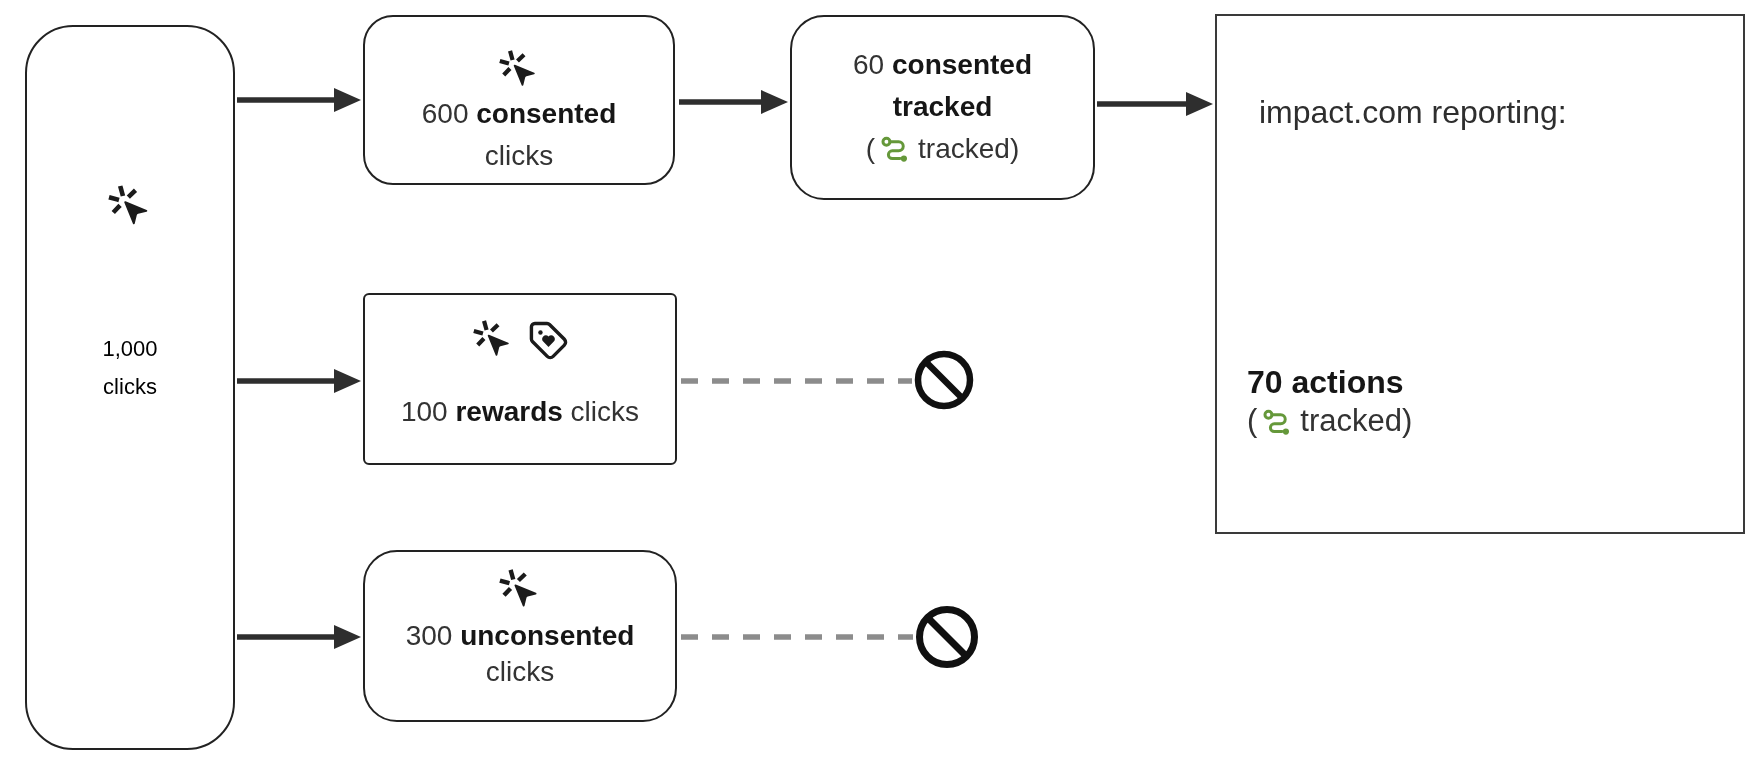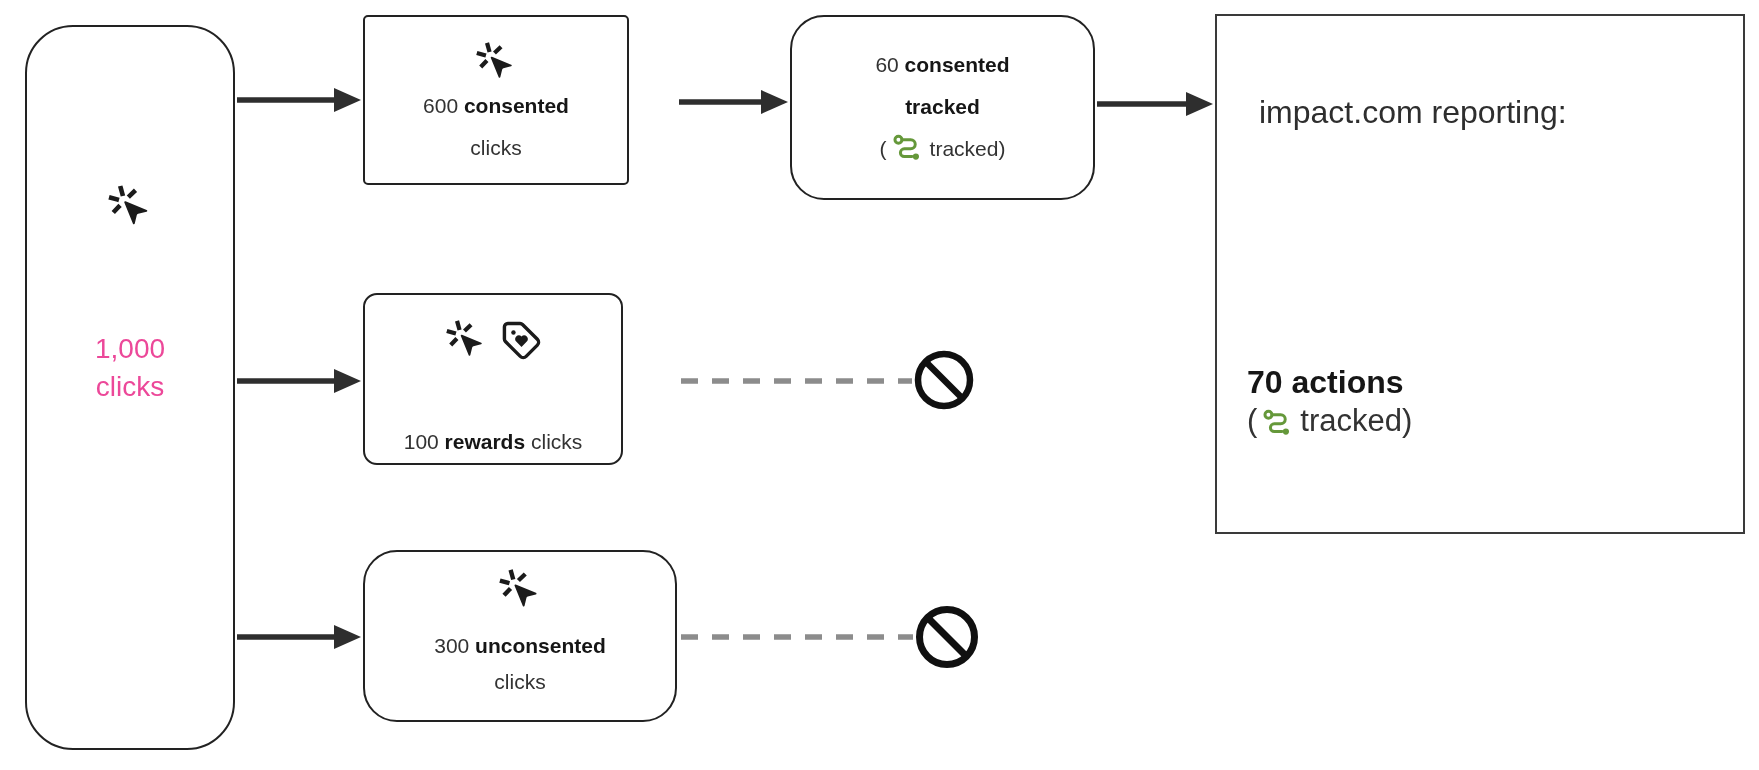--- a/index.html
+++ b/index.html
@@ -7,33 +7,33 @@
     position:relative;width:1759px;height:770px;background:#ffffff;overflow:hidden;
     font-family:"Liberation Sans", sans-serif;color:#2e2e2e;
   }
   .overlay{position:absolute;left:0;top:0;width:1759px;height:770px;}
   .node{
     position:absolute;box-sizing:border-box;background:#ffffff;
     border:2px solid #222222;display:flex;flex-direction:column;align-items:center;
     text-align:center;
   }
   .n-left{left:25px;top:25px;width:210px;height:725px;border-radius:48px;}
-  .n-consented{left:363px;top:15px;width:266px;height:170px;border-radius:5px;padding-top:24px;}
+  .n-consented{left:363px;top:15px;width:312px;height:170px;border-radius:30px;padding-top:32px;}
   .n-actions{left:790px;top:15px;width:305px;height:185px;border-radius:34px;padding-top:27px;justify-content:flex-start;}
-  .n-rewards{left:363px;top:293px;width:260px;height:172px;border-radius:14px;padding-top:24px;justify-content:space-between;}
+  .n-rewards{left:363px;top:293px;width:314px;height:172px;border-radius:6px;padding-top:24px;}
   .n-unconsented{left:363px;top:550px;width:314px;height:172px;border-radius:34px;padding-top:16px;}
   .n-report{left:1215px;top:14px;width:530px;height:520px;border-radius:0;border-color:#3a3a3a;align-items:flex-start;}
-  .t{font-size:21px;line-height:42px;color:#333333;}
+  .t{font-size:28px;line-height:42px;color:#333333;}
   .b{font-weight:700;color:#161616;}
   .left-icon{position:absolute;left:50%;transform:translateX(-50%);top:157px;}
-  .left-text{position:absolute;left:0;right:0;top:303px;font-size:28px;line-height:38px;color:#ec4899;}
+  .left-text{position:absolute;left:0;right:0;top:303px;font-size:22px;line-height:38px;color:#000000;}
   .icon-row{display:flex;align-items:center;justify-content:center;gap:14px;}
   .gap2{margin-top:2px;}
   .gap30{margin-top:30px;}
-  .gap6{margin-top:16px;}
+  .gap6{margin-top:6px;}
   .route{vertical-align:-7px;margin:0 7px 0 5px;}
   .rep-title{position:absolute;left:42px;top:78px;font-size:32px;color:#2e2e2e;}
   .rep-actions{position:absolute;left:30px;top:345px;font-size:32px;line-height:42px;font-weight:700;color:#161616;}
   .rep-tracked{position:absolute;left:30px;top:387px;font-size:31px;color:#333333;}
 </style>
 </head>
 <body>
 
 <div class="canvas">
 

